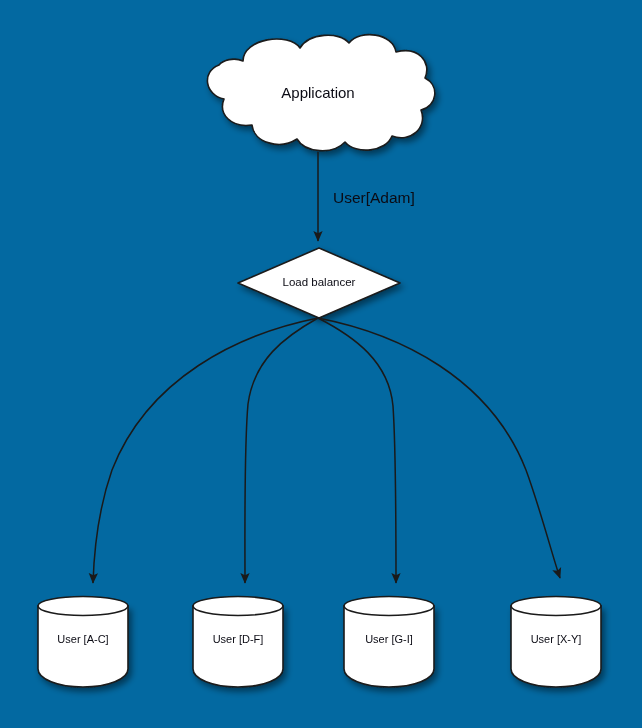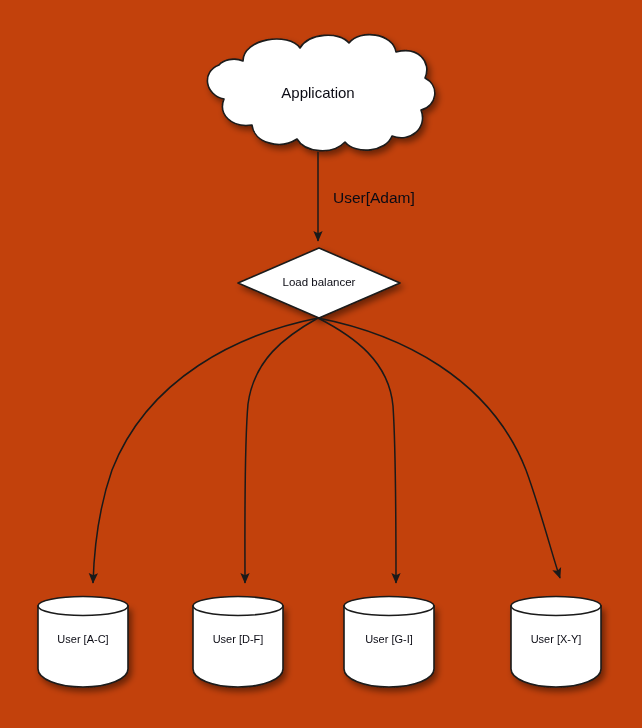--- a/index.html
+++ b/index.html
@@ -10,21 +10,21 @@
   body {
     width: 642px;
     height: 728px;
     font-family: "Liberation Sans", sans-serif;
     overflow: hidden;
   }
   #diagram-canvas {
     position: relative;
     width: 642px;
     height: 728px;
-    background: #c2410c;
+    background: #0369a1;
   }
   #diagram-svg {
     position: absolute;
     top: 0;
     left: 0;
     width: 642px;
     height: 728px;
     display: block;
   }
   .node-shape {

